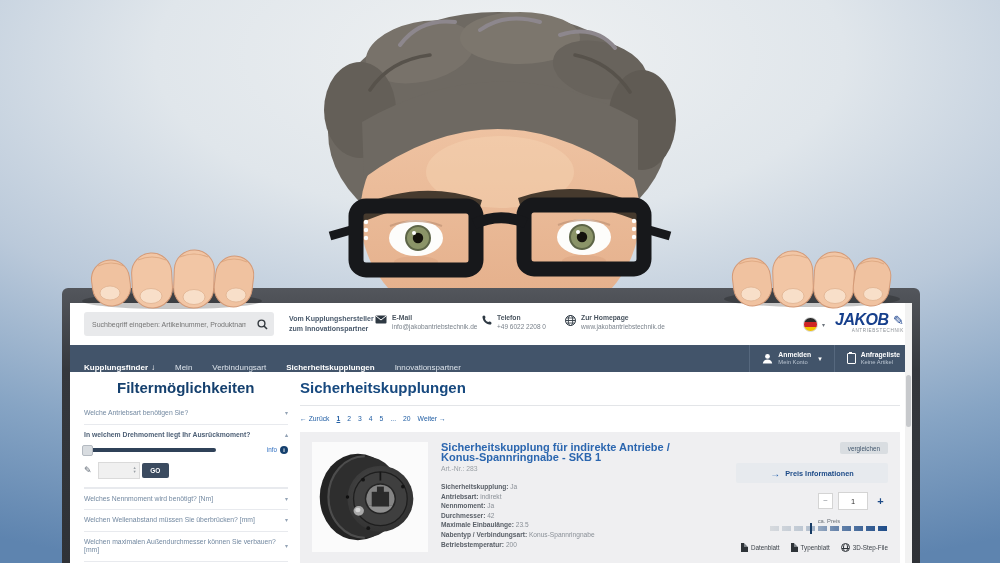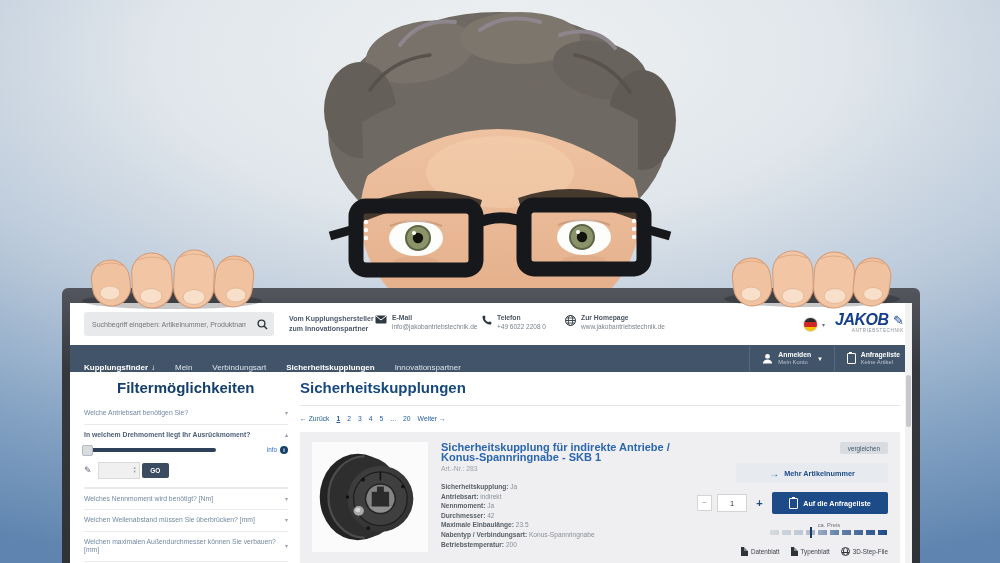--- a/index.html
+++ b/index.html
@@ -420,30 +420,26 @@
               <div class="spec-row">
                 <b>Betriebstemperatur:</b> <span>200</span>
               </div>
             </div>
         </div>
 
         <div class="prod-right">
           <button class="cmp-btn">vergleichen</button>
           <button class="info-btn">
             <span class="ib-arrow">→</span>
-            <span class="ib-label">Mehr Artikelnummer</span>
+            <span class="ib-label">Preis Informationen</span>
           </button>
           <div class="buy-row">
             <button class="qty-btn">−</button>
             <input class="qty-input" value="1" style="">
             <button class="qty-btn plus">+</button>
-            <button class="add-btn">
-              <span class="clip-ico"></span>
-              <span>Auf die Anfrageliste</span>
-            </button>
           </div>
           <div class="price-block">
             <div class="price-label">ca. Preis</div>
             <div class="price-bar">
               <div class="dashes"></div>
               <div class="price-marker"></div>
             </div>
           </div>
           <div class="downloads">
             <span class="dl-item">

